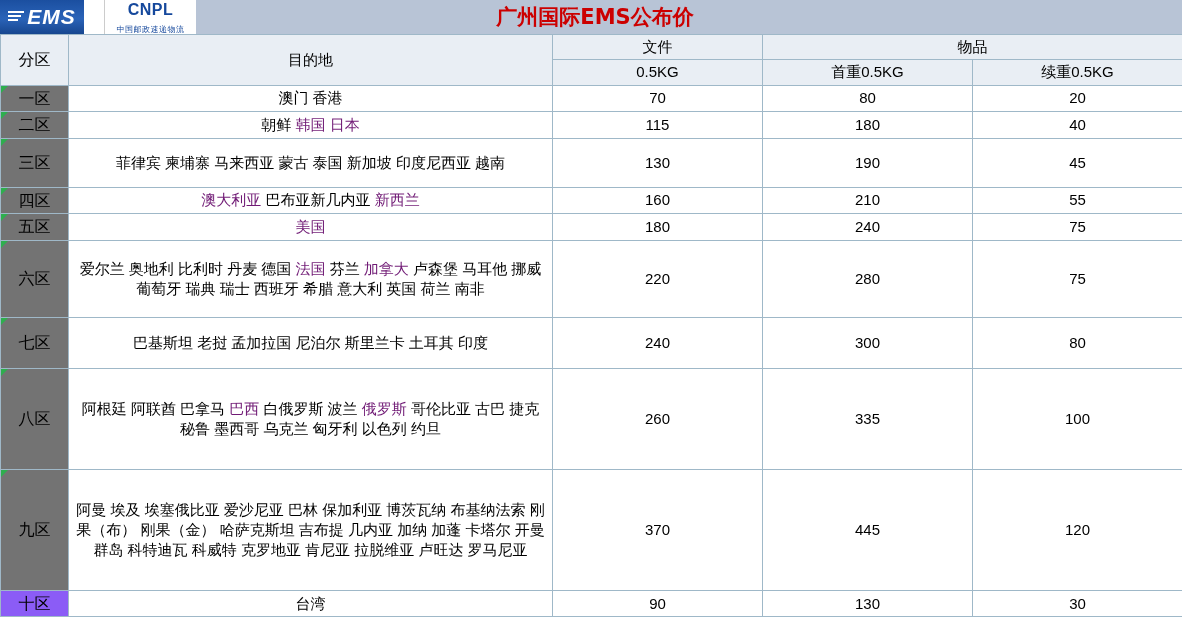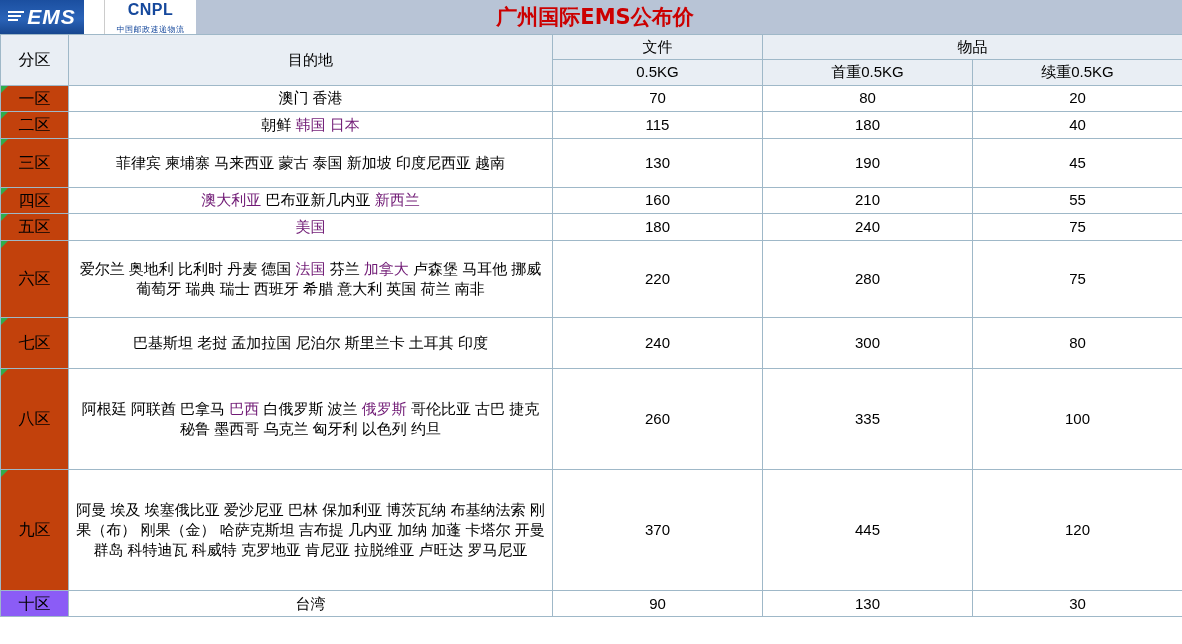--- a/index.html
+++ b/index.html
@@ -107,21 +107,21 @@
     color: #000000;
   }
   table.rate td {
     border: 1px solid #9fb8c8;
     padding: 2px 4px;
     text-align: center;
     vertical-align: middle;
     line-height: 1.35;
   }
   .zone-cell {
-    background: #c2410c;
+    background: #737373;
     width: 68px;
     font-size: 16px;
   }
   .zone-cell.plain {
     background: #8b5cf6;
   }
   .dest-cell {
     width: 484px;
     padding: 3px 6px;
   }

